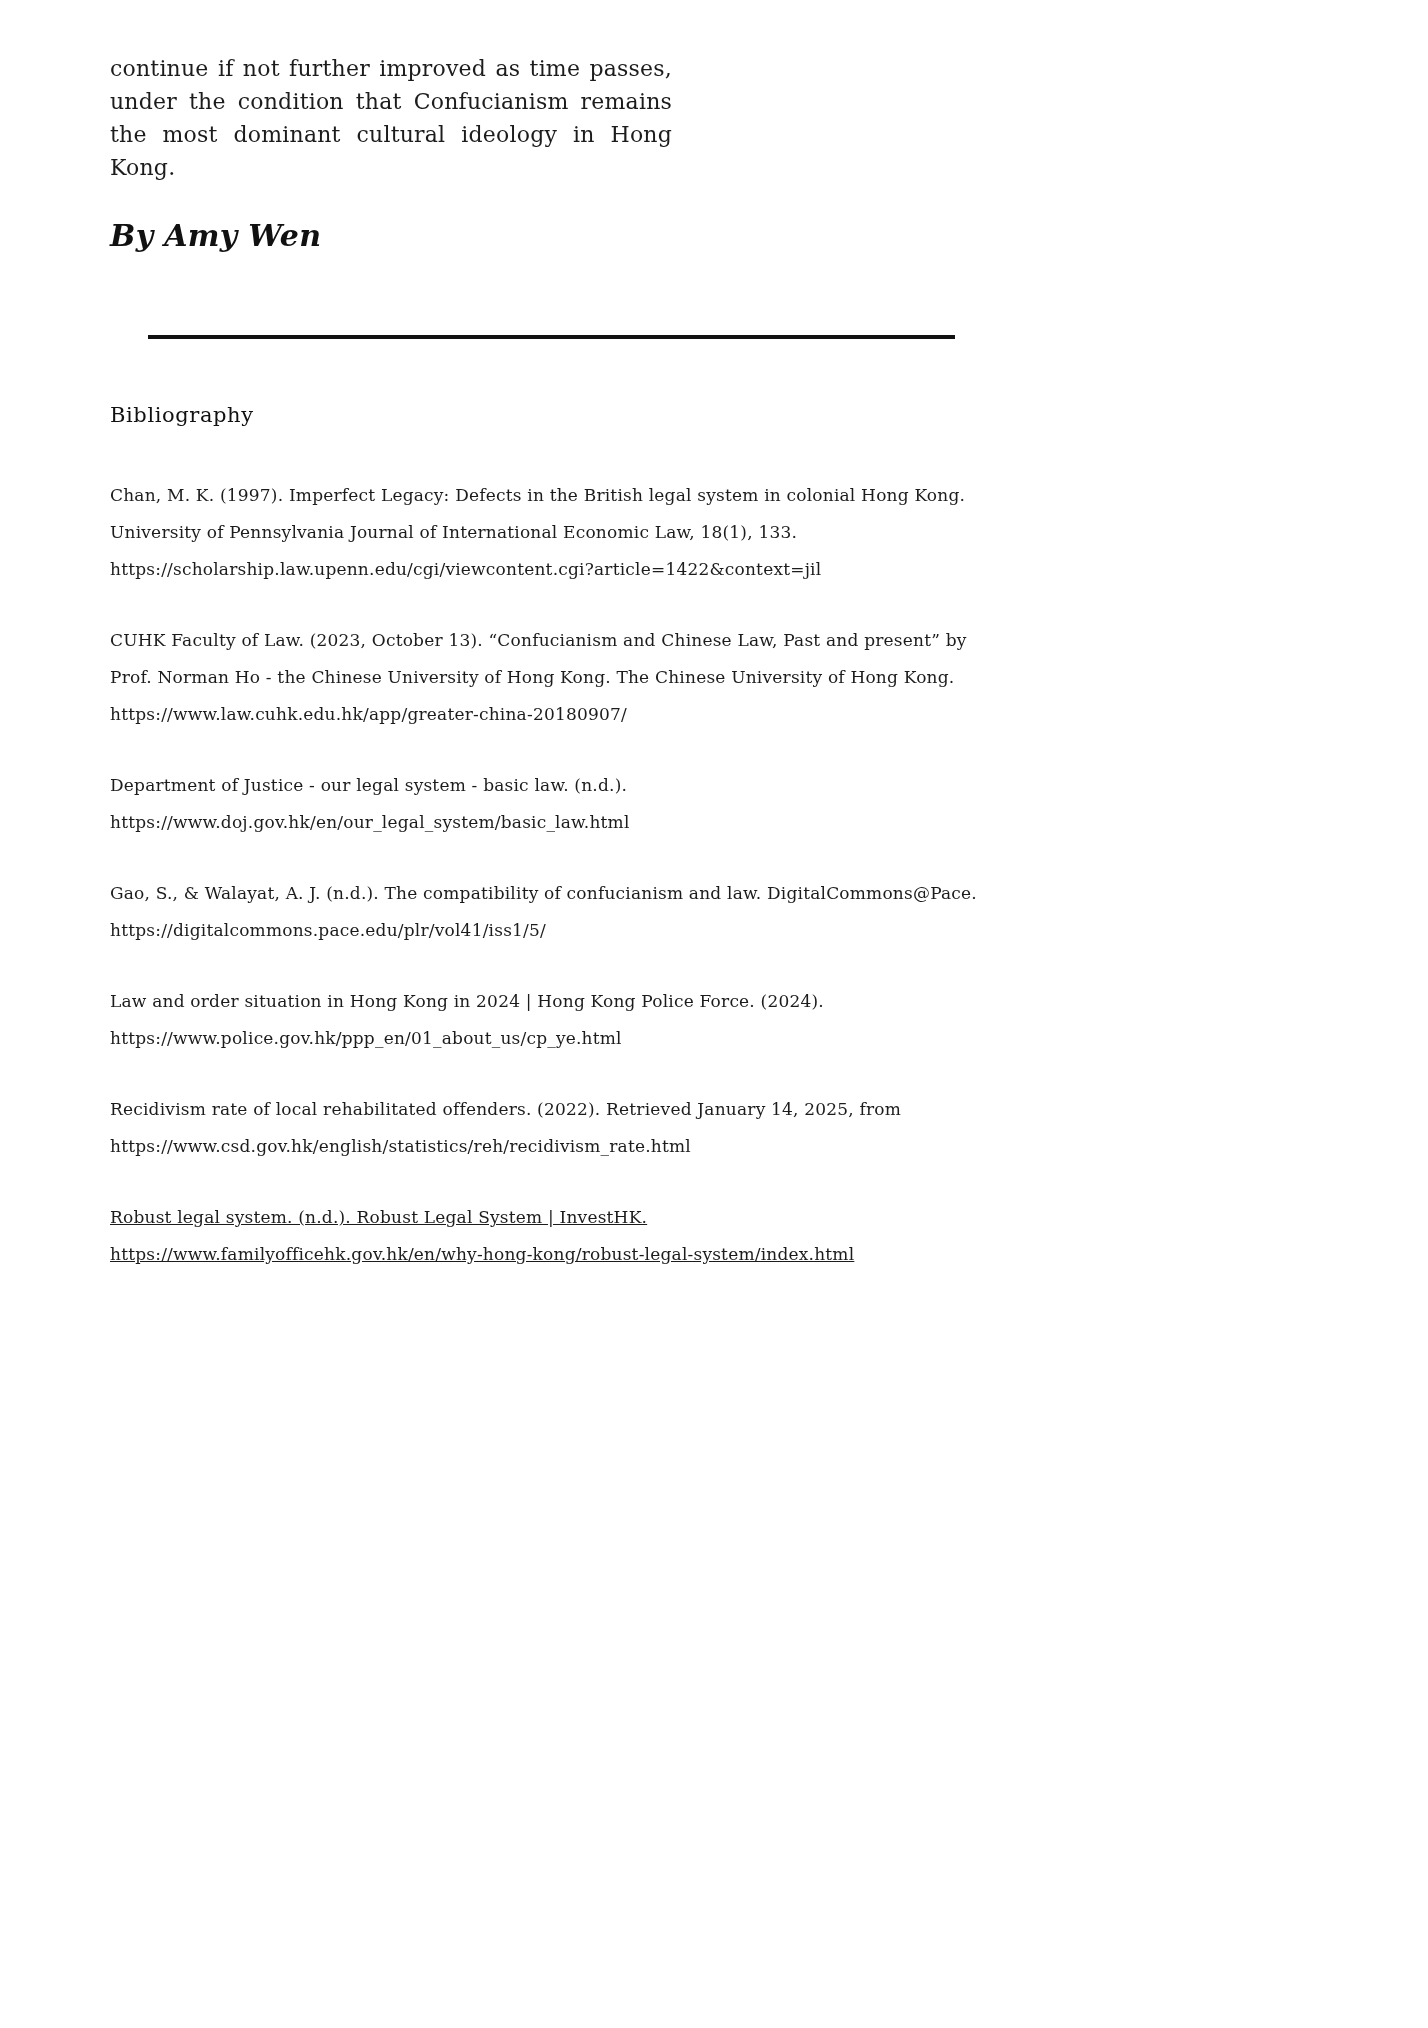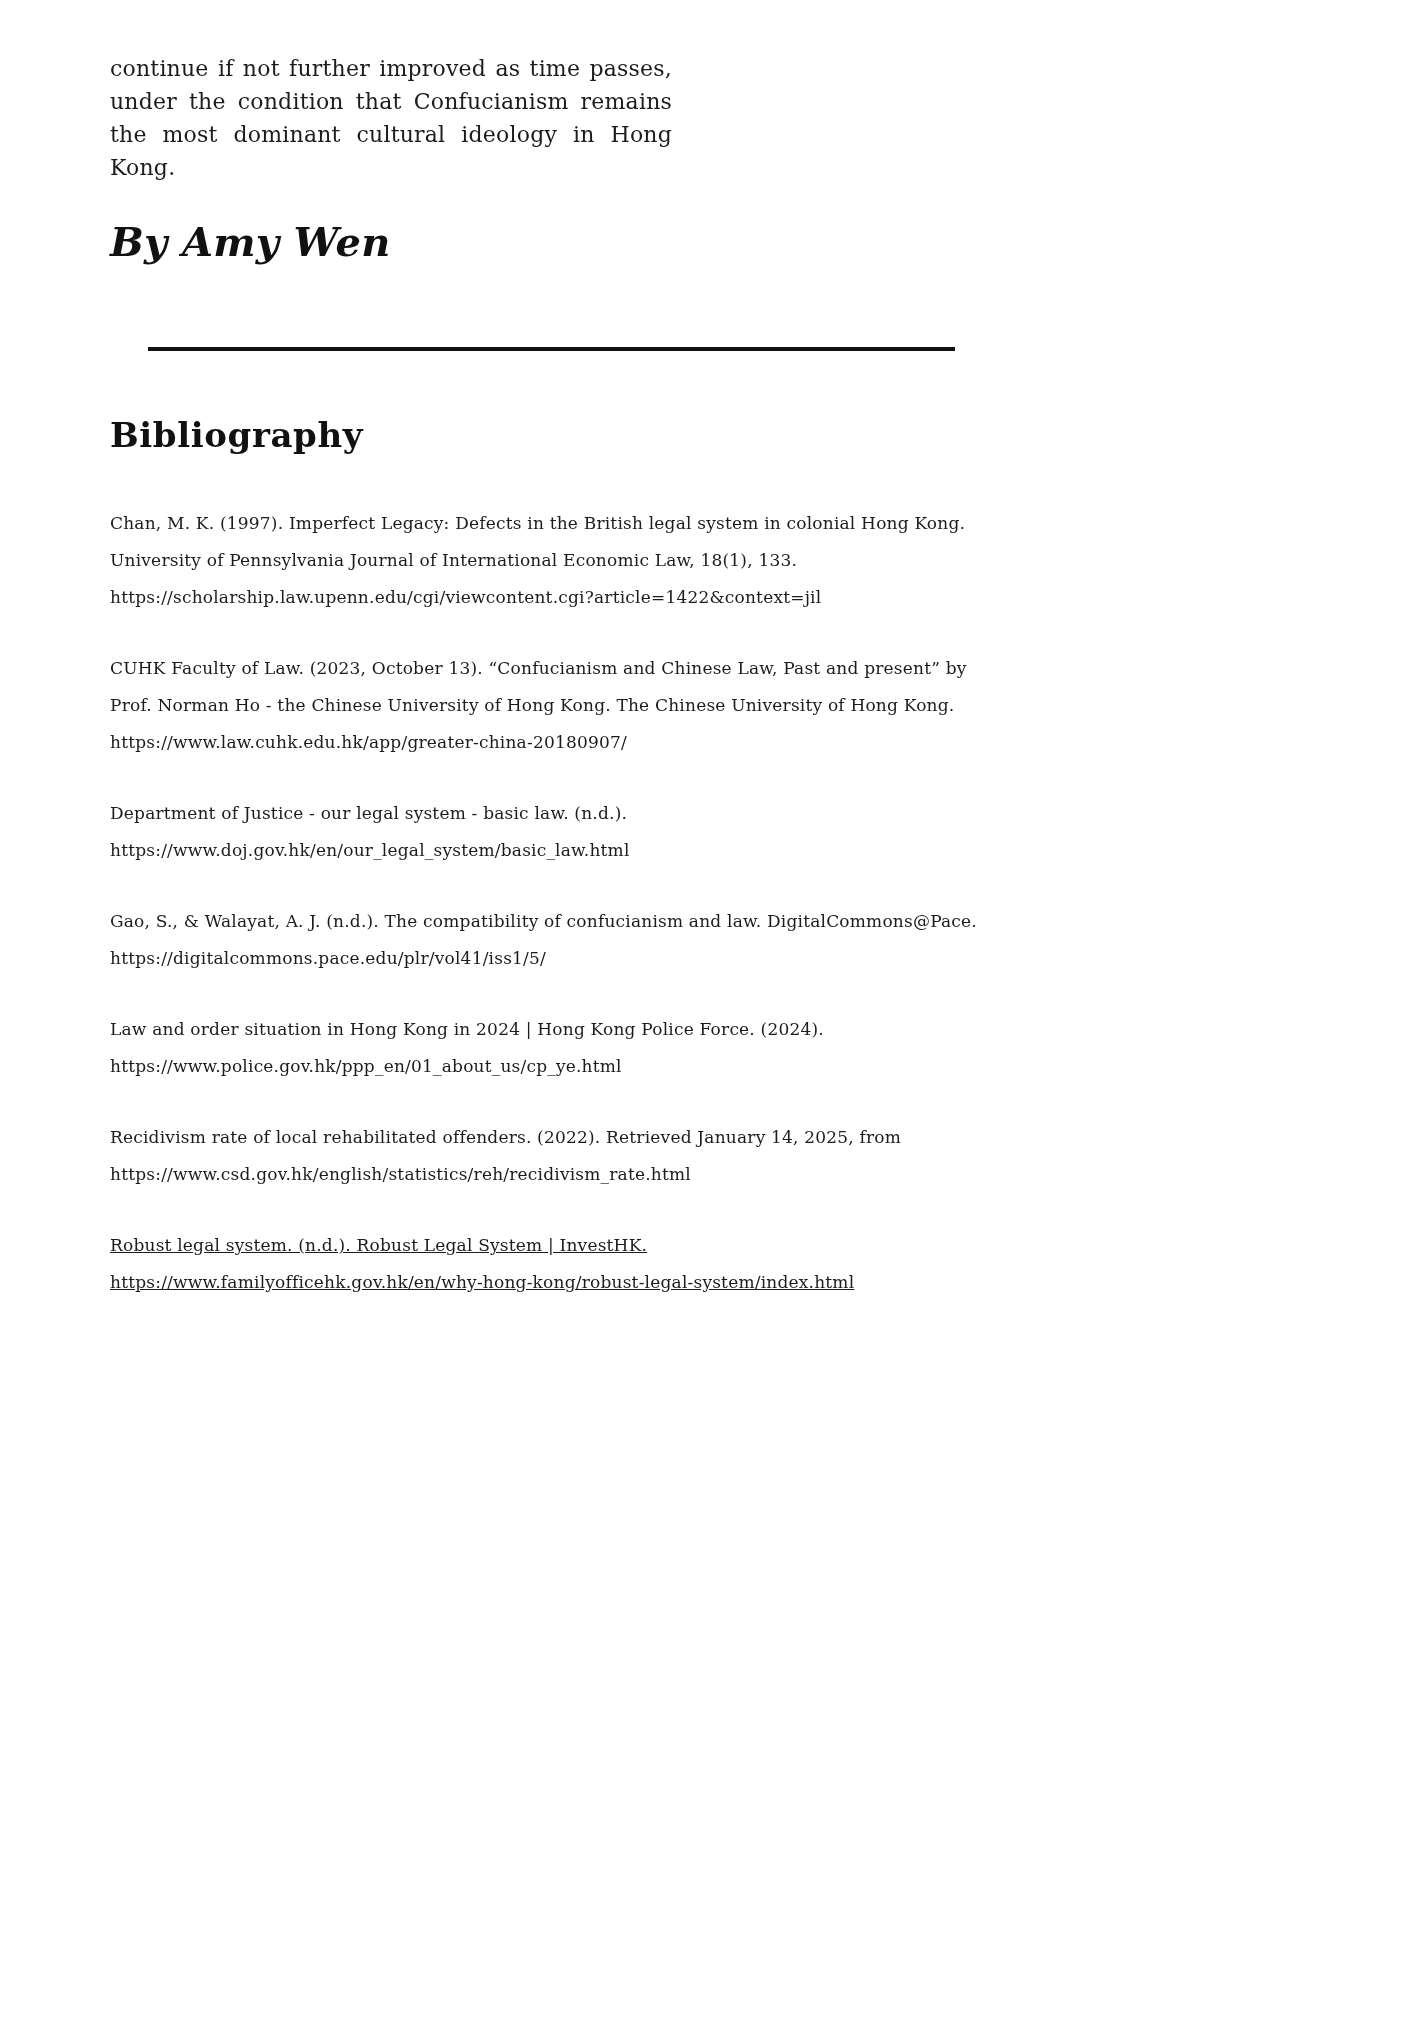--- a/index.html
+++ b/index.html
@@ -20,38 +20,38 @@
   .intro {
     width: 562px;
     font-size: 22px;
     line-height: 33px;
     text-align: justify;
     color: #1c1c1c;
     letter-spacing: 0.2px;
   }
   .byline {
     margin-top: 34px;
-    font-size: 40px;
+    font-size: 30px;
     font-weight: 700;
     font-style: italic;
     color: #111111;
     letter-spacing: 0.3px;
   }
   .rule {
     margin-top: 82px;
     margin-left: 38px;
     width: 807px;
     height: 4px;
     background: #111111;
     border: none;
   }
   .bib-heading {
     margin-top: 64px;
-    font-size: 34px;
-    font-weight: 700;
+    font-size: 21px;
+    font-weight: 400;
     color: #111111;
     letter-spacing: 0.6px;
   }
   .bib-list {
     margin-top: 50px;
     width: 888px;
   }
   .bib-entry {
     font-size: 17px;
     line-height: 37px;

